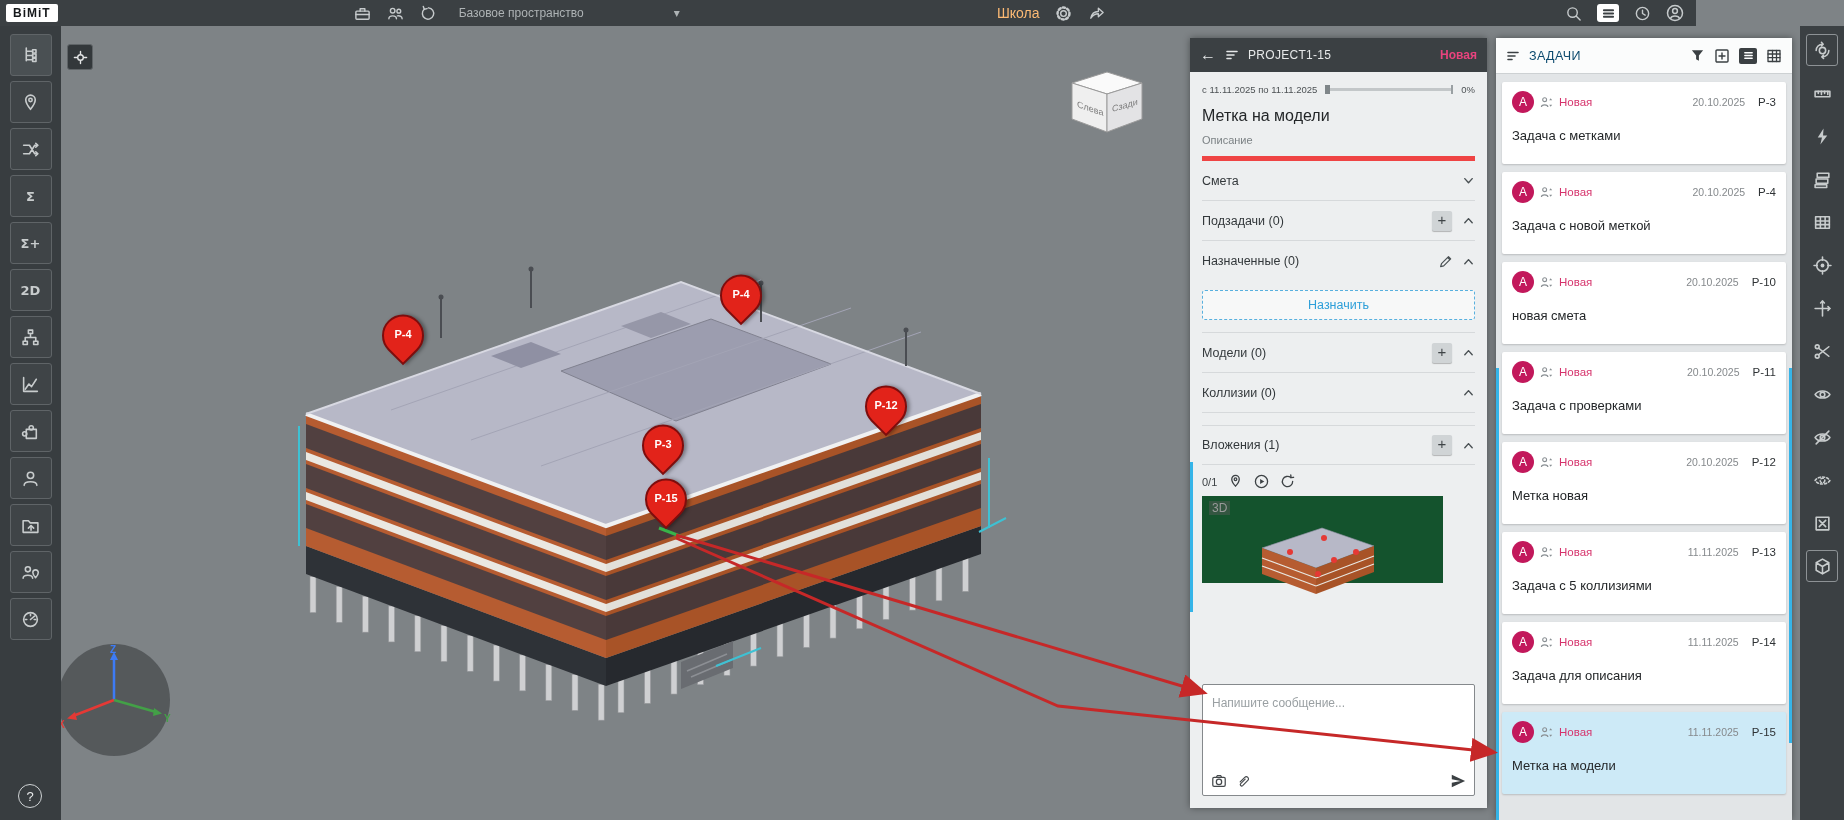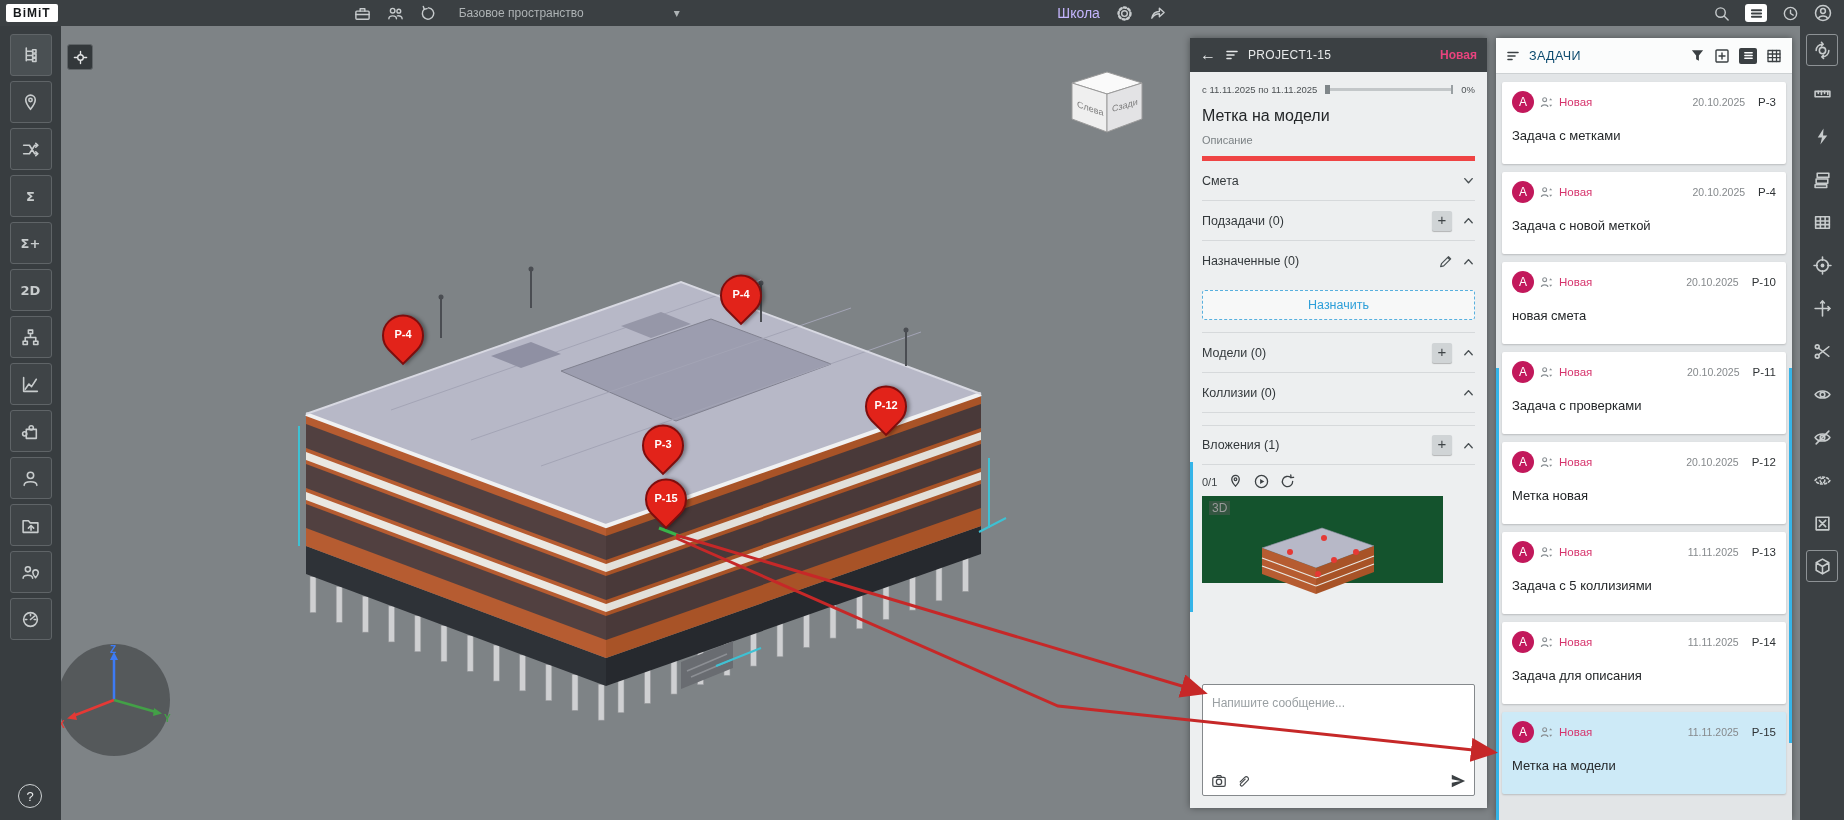--- a/index.html
+++ b/index.html
@@ -2,29 +2,29 @@
 <html><head>
 <meta charset="utf-8">
 <style>
   * { margin:0; padding:0; box-sizing:border-box; }
   html,body { width:1844px; height:820px; overflow:hidden; background:#7e8386;
               font-family:"Liberation Sans","DejaVu Sans",sans-serif; }
 
   svg.ico { stroke:currentColor; fill:none; stroke-width:1.5; stroke-linecap:round; stroke-linejoin:round; display:block; }
 
   
-  .topbar { position:absolute; left:0; top:0; width:1844px; height:26px; background:#3b4043;
+  .topbar { position:absolute; left:0; top:0; width:1696px; height:26px; background:#3b4043;
             display:flex; align-items:center; z-index:30; color:#c6cacc; }
   .logo { background:#fff; color:#15181a; font-weight:bold; font-size:12px; letter-spacing:1px;
           padding:2px 7px; margin-left:6px; border-radius:2px; }
   .tb-group { display:flex; align-items:center; gap:16px; }
   .tb-icons { margin-left:296px; }
   .tb-dd { margin-left:22px; display:flex; align-items:center; gap:90px; color:#aeb3b5; font-size:12px; }
   .tb-center { display:flex; align-items:center; gap:16px; }
-  .tb-project { color:#c4b5fd; font-size:14px; }
+  .tb-project { color:#fdba74; font-size:14px; }
   .tb-right { display:flex; align-items:center; gap:15px; margin-right:12px; }
   .menu-btn { background:#fff; border-radius:3px; width:22px; height:18px; display:flex; align-items:center; justify-content:center; color:#3b4043; }
   .sp1 { flex:0.69; } .sp2 { flex:1; }
 
   
   .sidebar { position:absolute; left:0; top:26px; width:61px; height:794px; background:#383d40; z-index:25; padding-top:8px; }
   .side-btn { width:42px; height:42px; border:1px solid #5f6467; border-radius:3px; background:#3f4447;
               color:#c8cccd; display:flex; align-items:center; justify-content:center; margin:0 auto 5px; }
   .side-btn.first { background:#4a5053; }
   .side-txt { font-size:13px; font-weight:bold; color:#c8cccd; font-family:"DejaVu Sans",sans-serif; }

